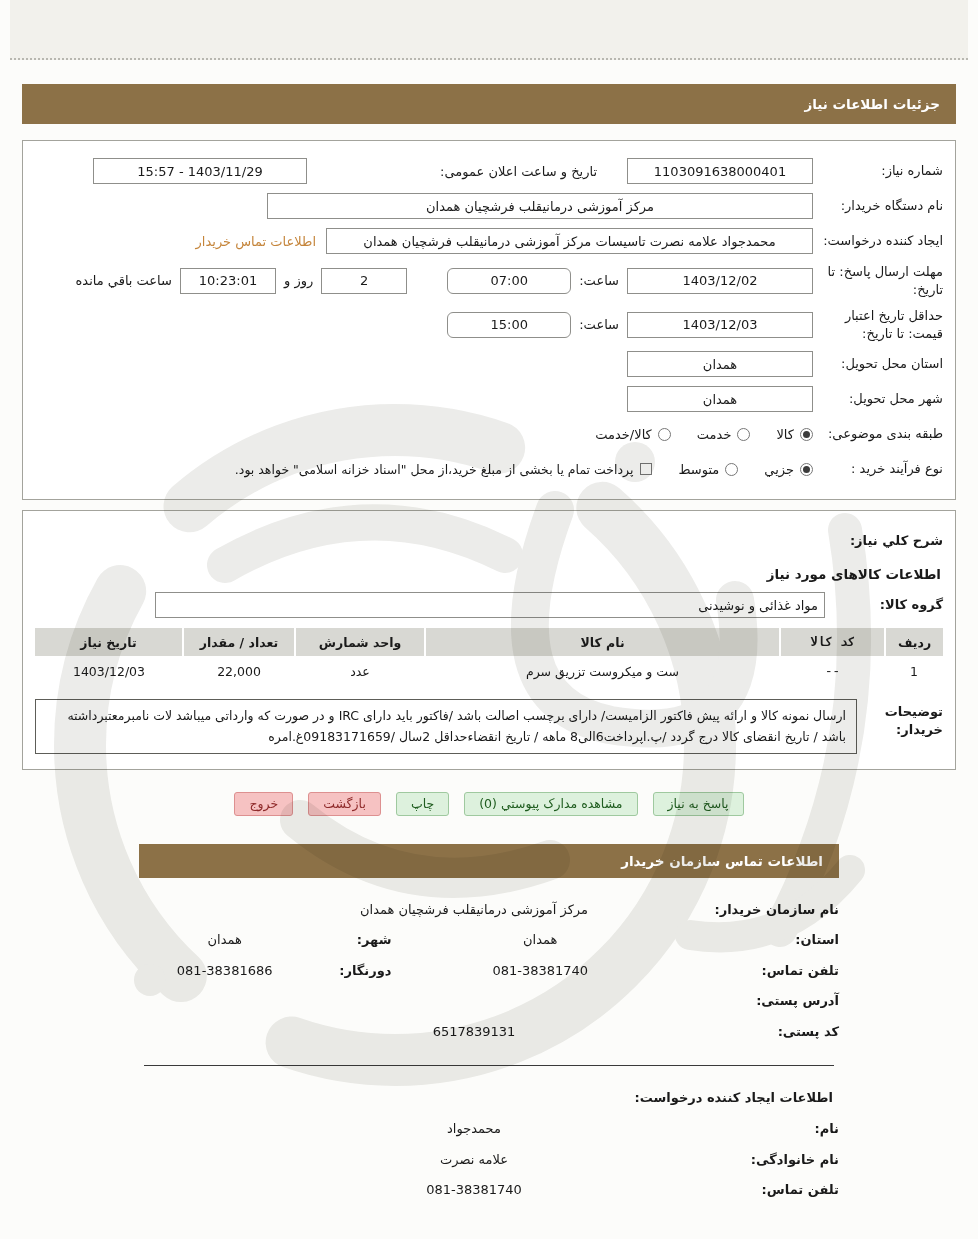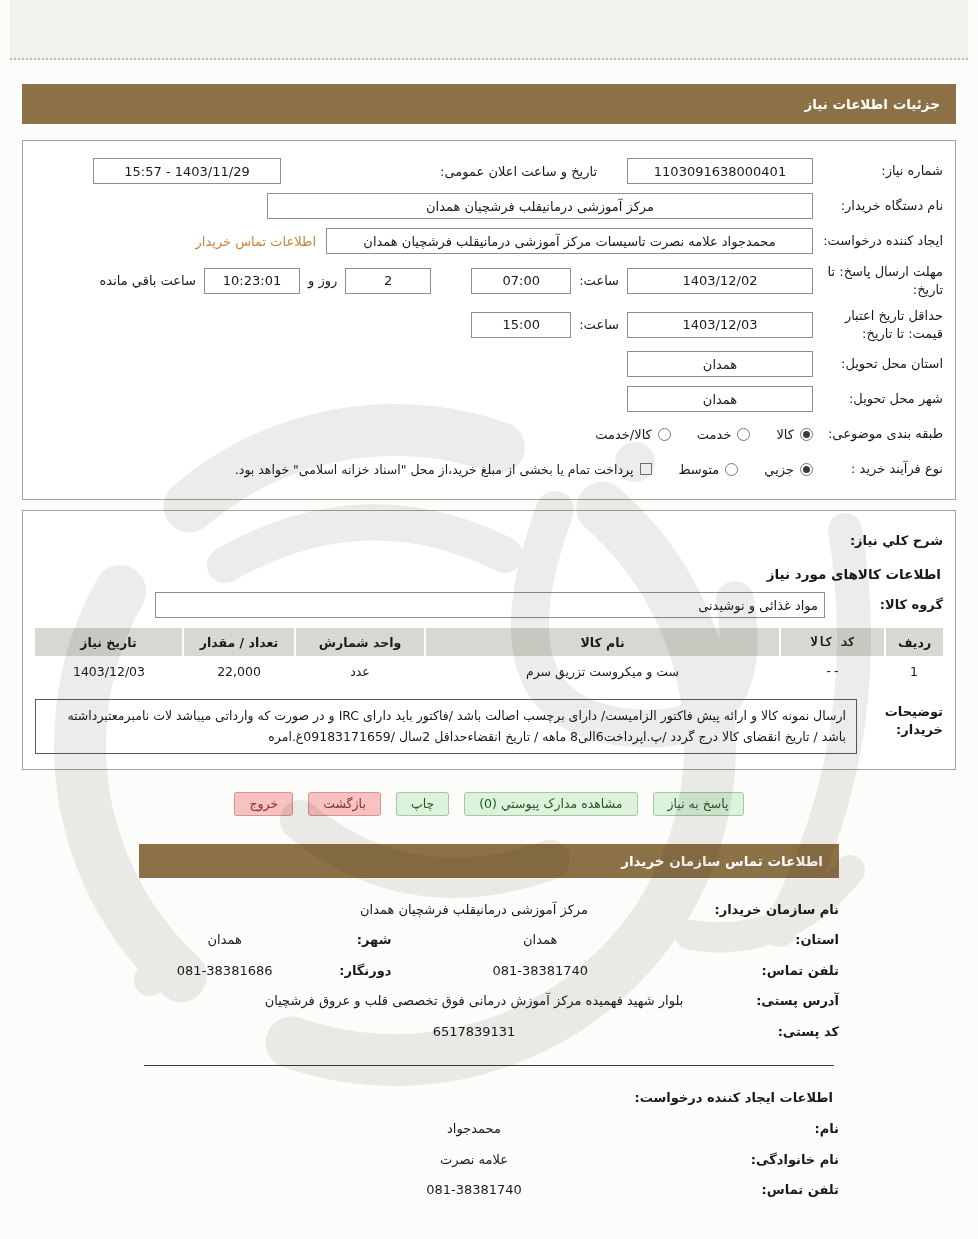--- a/index.html
+++ b/index.html
@@ -14,22 +14,22 @@
   .bar { background: #8c7147; color: #fff; font-weight: bold; font-size: 13.5px; padding: 12px 16px; }
   .bar1 { margin: 24px 22px 16px; }
   .bar2 { width: 700px; margin: 28px auto 22px; padding: 9px 16px; }
   .panel { position: relative; background: #fff; border: 1px solid #a3a39c; margin: 0 22px 10px; padding: 10px 12px; }
   .frow { display: flex; align-items: center; margin: 5px 0; min-height: 30px; }
   .flabel { width: 130px; flex-shrink: 0; line-height: 1.35; }
   .slabel { margin: 12px 8px; flex-shrink: 0; }
   .b { font-weight: bold; }
   .field { border: 1px solid #8f8f8b; background: #fff; min-height: 26px; display: flex; align-items: center; justify-content: center; padding: 0 6px; }
   .field.start { justify-content: flex-start; }
-  .w86 { width: 86px; } .w96 { width: 96px; } .w100 { width: 100px; }
-  .w180 { width: 188px; text-align: right; } .w185 { width: 186px; }
+  .w86 { width: 86px; } .w96 { width: 96px; } .w100 { width: 124px; border-radius: 6px; }
+  .w180 { width: 214px; text-align: right; } .w185 { width: 186px; }
   .w487 { width: 487px; } .w545 { width: 546px; }
   .w670 { width: 670px; } .w115 { width: 118px; }
   .push { margin-inline-start: auto; margin-inline-end: 58px; }
   .gap40 { margin-inline-start: 40px; }
   .mid-label { margin: 0 30px 0 10px; flex-shrink: 0; }
   .link { color: #c5853b; cursor: pointer; margin-inline-start: 10px; white-space: nowrap; }
   .opt { display: flex; align-items: center; margin-inline-end: 26px; }
   .radio { width: 13px; height: 13px; border: 1px solid #777; border-radius: 50%; background: #fff; position: relative; flex-shrink: 0; margin-inline-end: 6px; }
   .radio.checked::after { content: ""; position: absolute; inset: 2px; background: #3c3c3c; border-radius: 50%; }
   .checkbox { width: 12px; height: 12px; border: 1px solid #777; background: #fff; flex-shrink: 0; margin-inline-end: 7px; }
@@ -266,21 +266,20 @@
 
   <div class="crow">
     <span class="cl">تلفن تماس:</span>
     <span class="cv330"><span dir="ltr">081-38381740</span></span>
     <span class="cl2">دورنگار:</span>
     <span class="cv2"><span dir="ltr">081-38381686</span></span>
   </div>
 
   <div class="crow">
     <span class="cl">آدرس پستی:</span>
-    <span class="cv">بلوار شهید فهمیده مرکز آموزش درمانی فوق تخصصی قلب و عروق فرشچیان</span>
   </div>
 
   <div class="crow">
     <span class="cl">کد پستی:</span>
     <span class="cv"><span dir="ltr">6517839131</span></span>
   </div>
 
   <hr class="sep">
 
   <div class="cheading">اطلاعات ایجاد کننده درخواست:</div>

